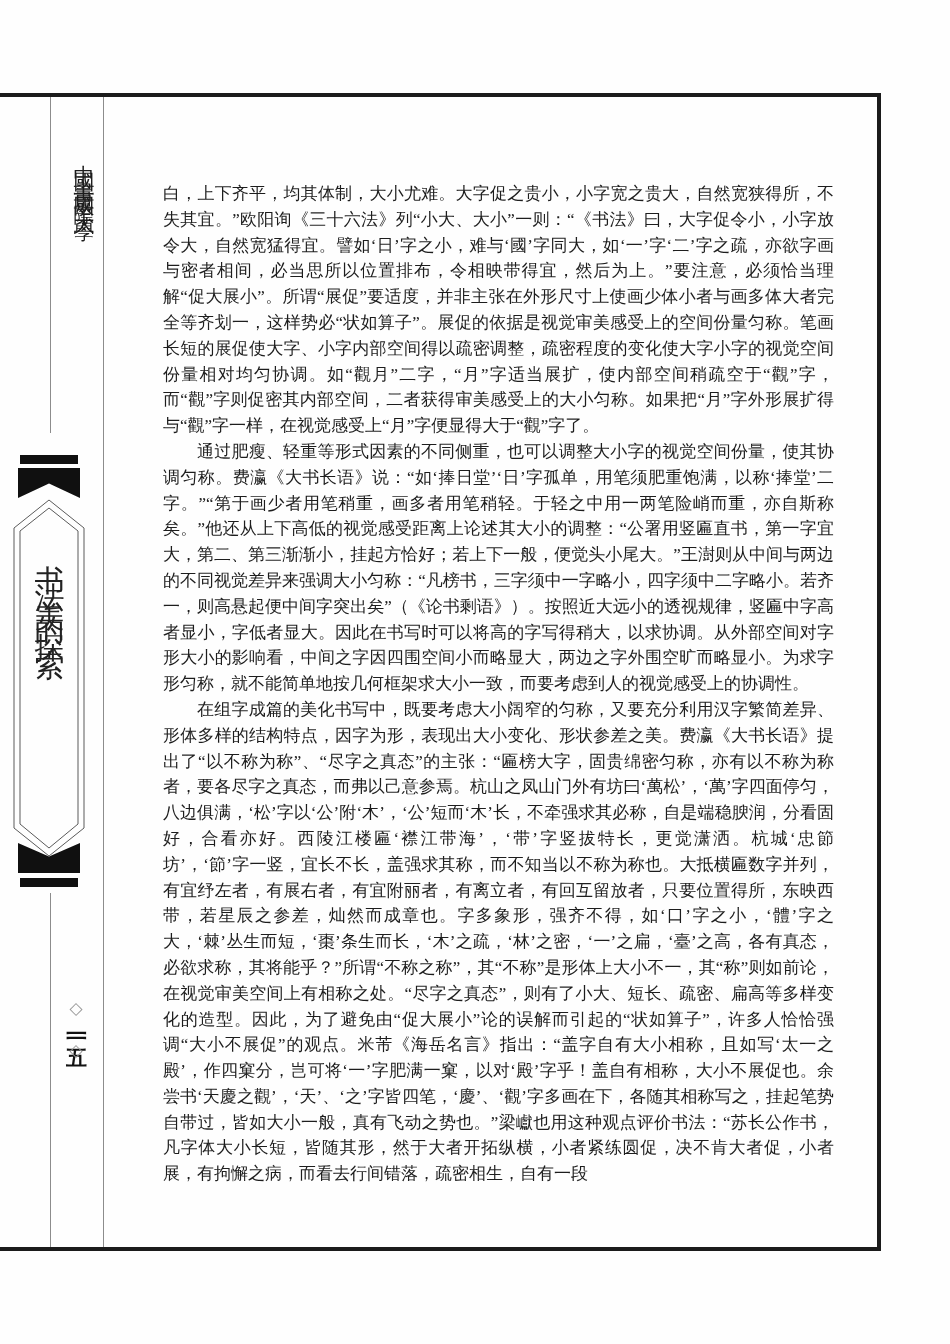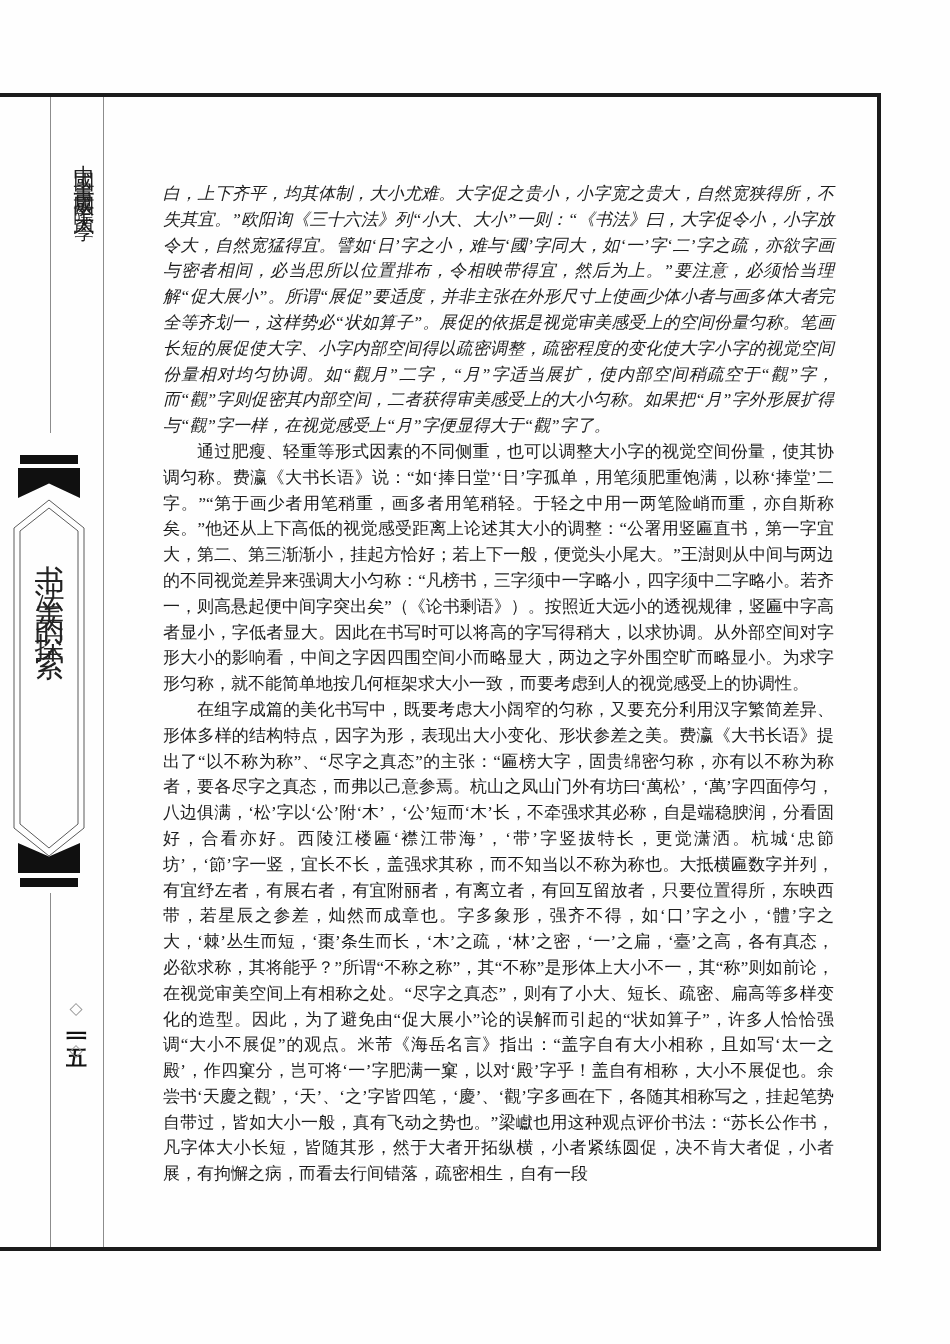--- a/index.html
+++ b/index.html
@@ -47,21 +47,21 @@
     writing-mode:vertical-rl;text-orientation:upright;
     font-size:21px;letter-spacing:5px;color:#111;font-weight:bold;line-height:1;
   }
   
   .body-text{
     position:absolute;left:163px;top:181px;width:671px;
     font-size:17px;line-height:25.8px;color:#1d1d1d;
     text-align:justify;
   }
   .body-text p{margin:0;text-indent:2em;}
-  .body-text p.no-indent{text-indent:0;font-style:italic;}
+  .body-text p.no-indent{text-indent:0;}
 </style>
 </head>
 <body>
 
 <div class="page">
 
   <div class="frame"></div>
 
   <div class="rule rule-a1"></div>
   <div class="rule rule-a2"></div>

